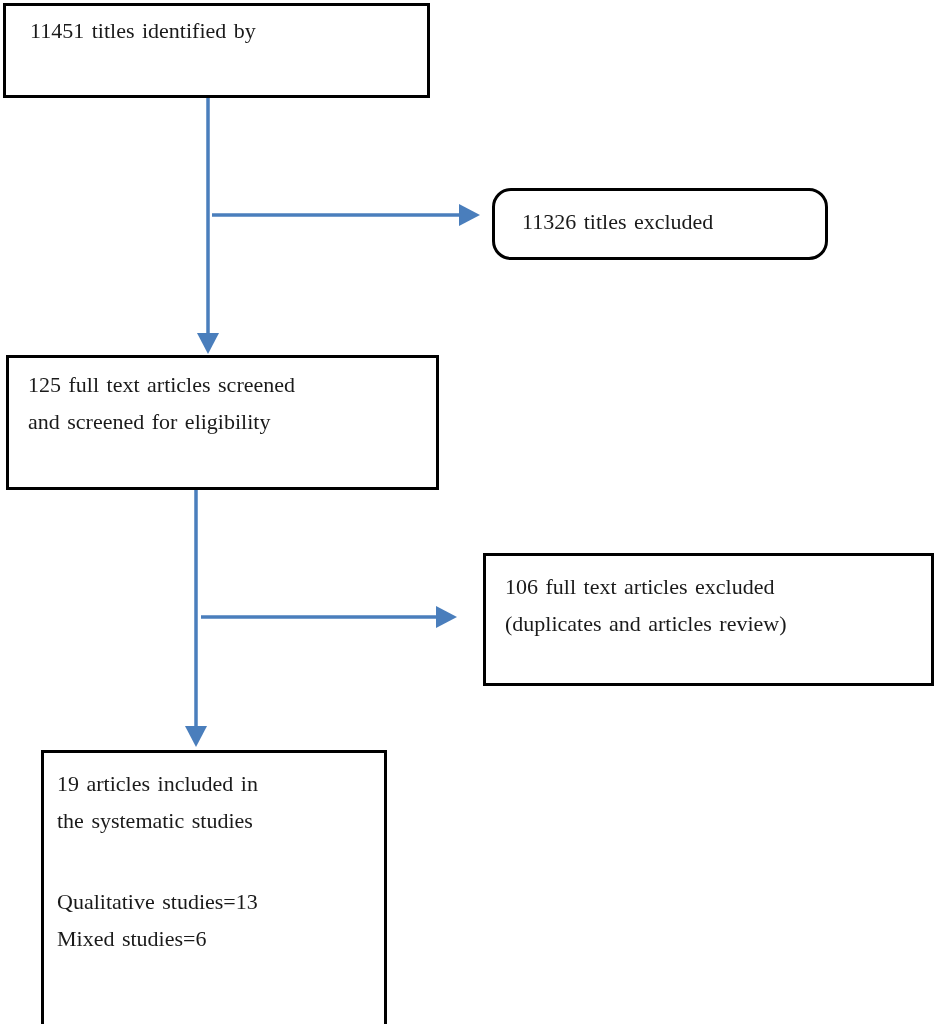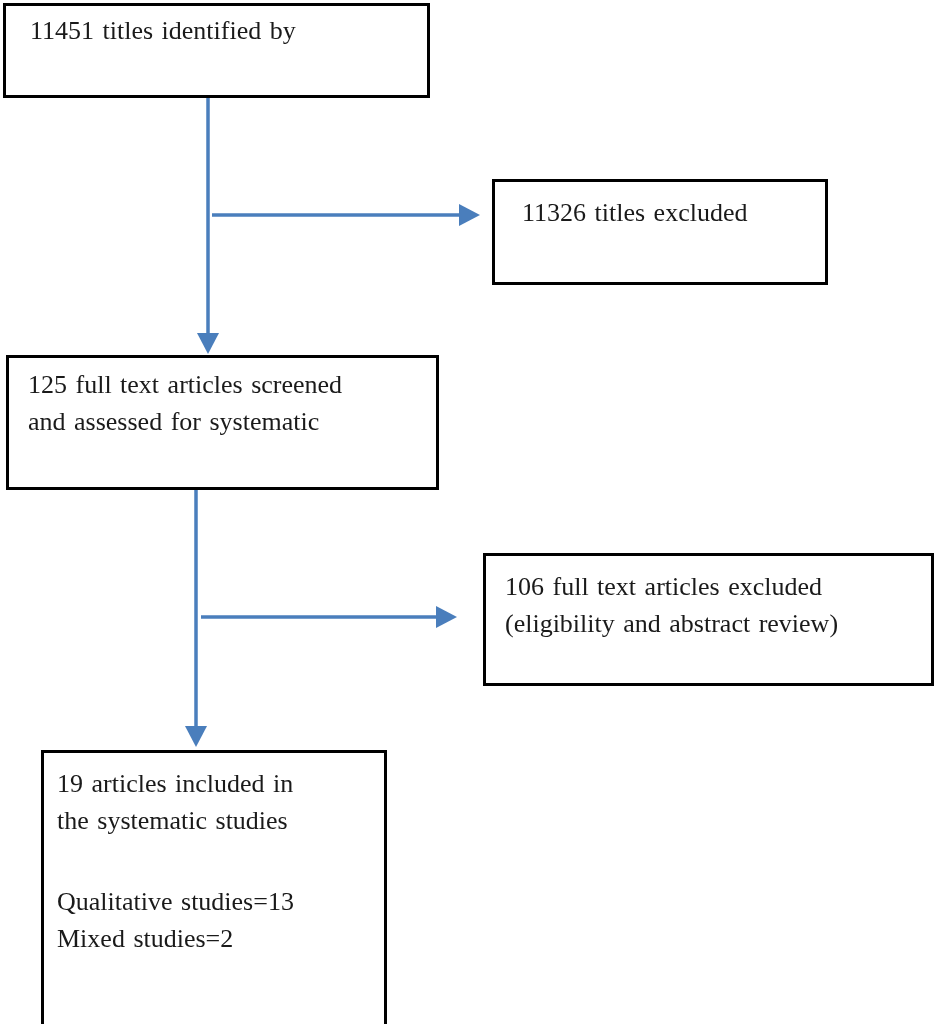--- a/index.html
+++ b/index.html
@@ -32,30 +32,30 @@
   }
   .arrows polygon {
     fill: var(--arrow-color);
     stroke: none;
   }
   .node {
     position: absolute;
     border: 3px solid var(--border-color);
     background: var(--background-color);
     color: var(--text-color);
-    font-size: 26px;
+    font-size: 22px;
     line-height: 37px;
     word-spacing: 2px;
   }
   .node .line { display: block; white-space: nowrap; }
   .sub-group { margin-top: 44px; }
 
   
   #node-identified        { left: 3px;   top: 3px;   width: 427px; height: 95px;  padding: 6px 10px 0 24px; }
-  #node-titles-excluded   { left: 492px; top: 179px; width: 336px; height: 106px;  padding: 12px 10px 0 27px; }
+  #node-titles-excluded   { left: 492px; top: 188px; width: 336px; height: 72px;  padding: 12px 10px 0 27px; border-radius: 19px; }
   #node-screened          { left: 6px;   top: 355px; width: 433px; height: 135px; padding: 8px 10px 12px 19px; }
   #node-fulltext-excluded { left: 483px; top: 553px; width: 451px; height: 133px; padding: 12px 20px 0 19px; }
   #node-included          { left: 41px;  top: 750px; width: 346px; height: 327px; padding: 12px 8px 0 13px; }
 </style>
 </head>
 <body>
 
 <div class="canvas">
 
   <svg class="arrows" viewBox="0 0 938 1024" xmlns="http://www.w3.org/2000/svg">
@@ -84,30 +84,30 @@
   <div class="node" id="node-identified">
     <span class="line">11451 titles identified by</span>
   </div>
 
   <div class="node" id="node-titles-excluded">
     <span class="line">11326 titles excluded</span>
   </div>
 
   <div class="node" id="node-screened">
     <span class="line">125 full text articles screened</span>
-    <span class="line">and assessed for systematic</span>
+    <span class="line">and screened for eligibility</span>
   </div>
 
   <div class="node" id="node-fulltext-excluded">
     <span class="line">106 full text articles excluded</span>
-    <span class="line">(eligibility and abstract review)</span>
+    <span class="line">(duplicates and articles review)</span>
   </div>
 
   <div class="node" id="node-included">
     <span class="line">19 articles included in</span>
     <span class="line">the systematic studies</span>
     <div class="sub-group">
       <span class="line">Qualitative studies=13</span>
-      <span class="line">Mixed studies=2</span>
+      <span class="line">Mixed studies=6</span>
     </div>
   </div>
 
 </div>
 
 </body></html>

